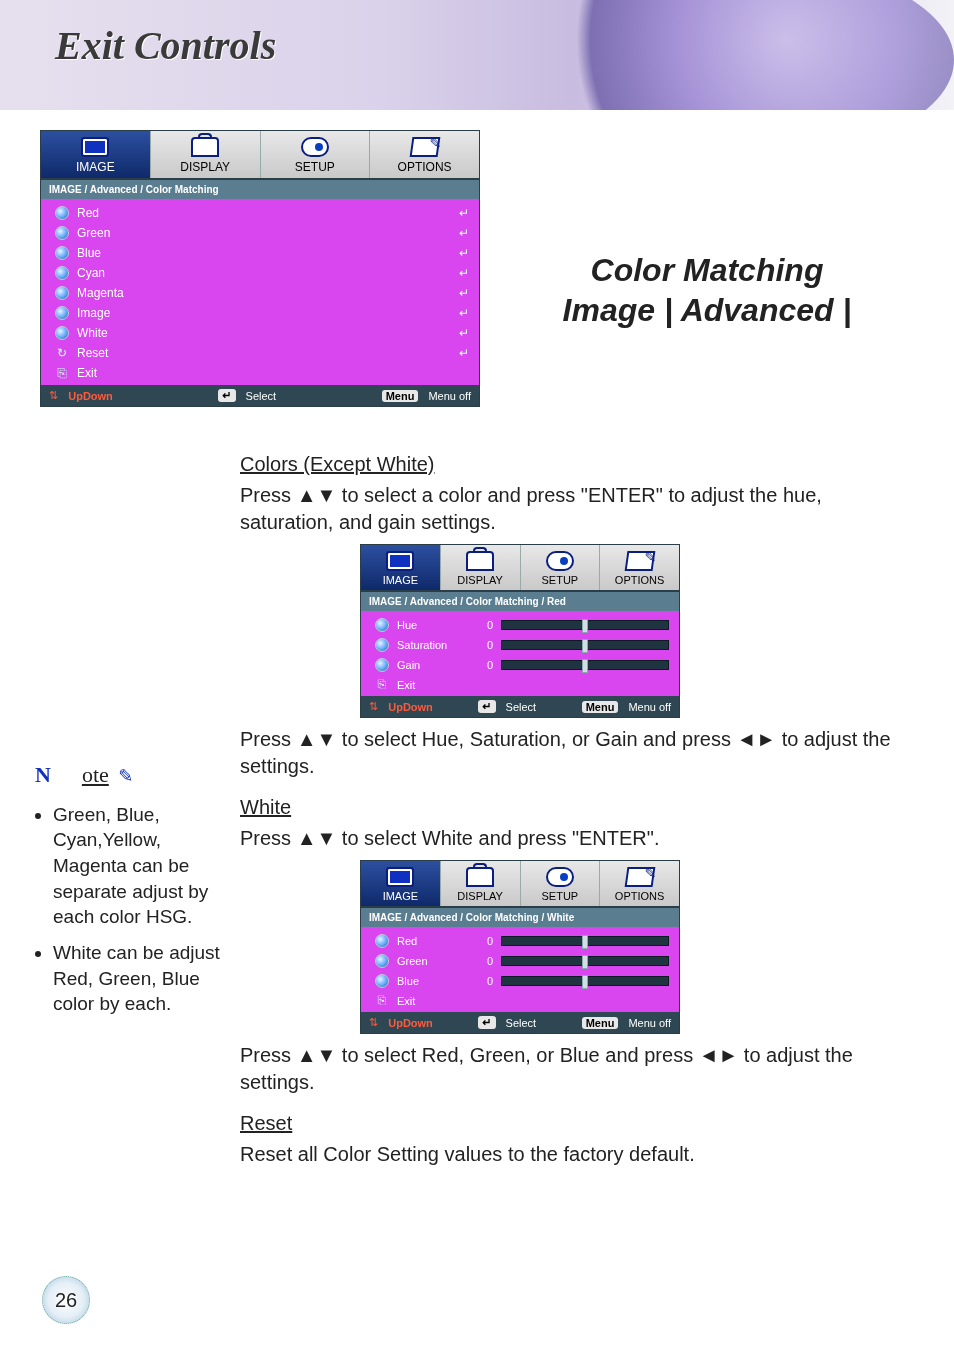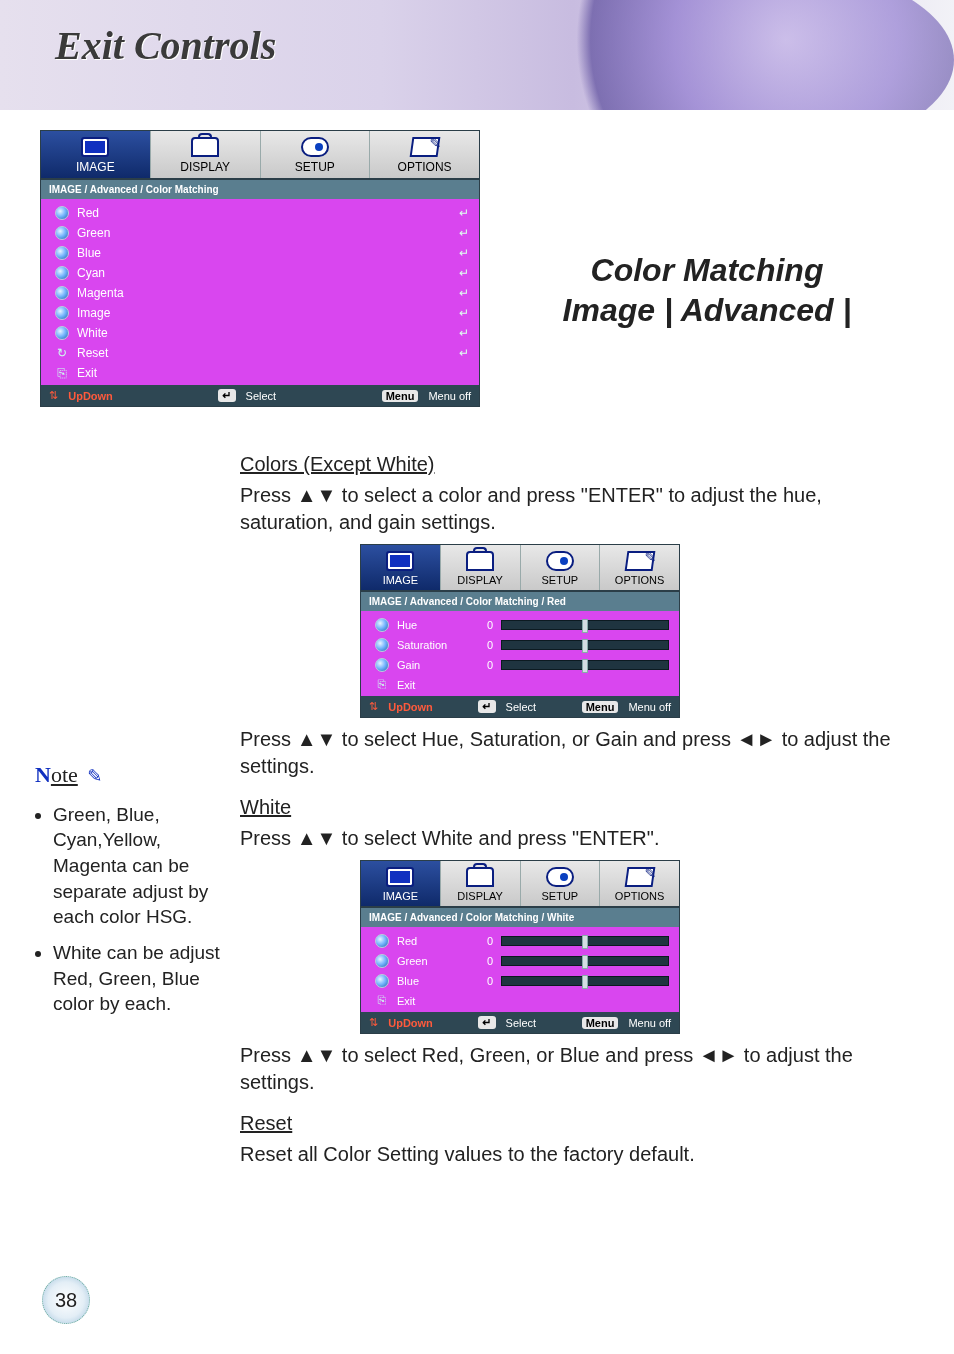--- a/index.html
+++ b/index.html
@@ -53,21 +53,21 @@
   
   .body-col { grid-column: 1 / span 2; margin-left: 200px; margin-top: 10px; }
   .heading { font-size:20px; text-decoration: underline; margin: 16px 0 6px; }
   .para { font-size:20px; line-height:1.35; margin-bottom:8px; }
   .sub-osd { margin: 8px 0 8px 120px; }
 
   
   .note-side { position:absolute; left:35px; top:760px; width:200px; font-size:19px; line-height:1.35; }
   .note-label { font-family: "Times New Roman", serif; font-size:22px; }
   .note-label .N { color:#1030c0; font-weight:bold; }
-  .note-label .rest { text-decoration: underline; }
+  .note-label .rest { text-decoration: underline; margin-left: 31px; }
   .note-label::after { content:"✎"; color:#1030c0; margin-left:4px; font-size:18px; }
   .note-list { margin-top:12px; padding-left: 18px; }
   .note-list li { margin-bottom:10px; list-style: disc; }
 
   
   .page-num { position:absolute; left:42px; bottom:30px; width:48px; height:48px; border-radius:50%;
     background: radial-gradient(circle, #fff 0%, #e3eef6 55%, #9bc0da 100%); display:flex; align-items:center; justify-content:center;
     font-size:20px; border:1px dotted #6a9; }
 </style>
 </head>
@@ -270,14 +270,14 @@
   <div class="note-side">
     <div class="note-label">
       <span class="N">N</span><span class="rest">ote</span>
     </div>
     <ul class="note-list">
       <li>Green, Blue, Cyan,Yellow, Magenta can be separate adjust by each color HSG.</li>
       <li>White can be adjust Red, Green, Blue color by each.</li>
     </ul>
   </div>
 
-  <div class="page-num">38</div>
+  <div class="page-num">26</div>
 </div>
 
 </body></html>

